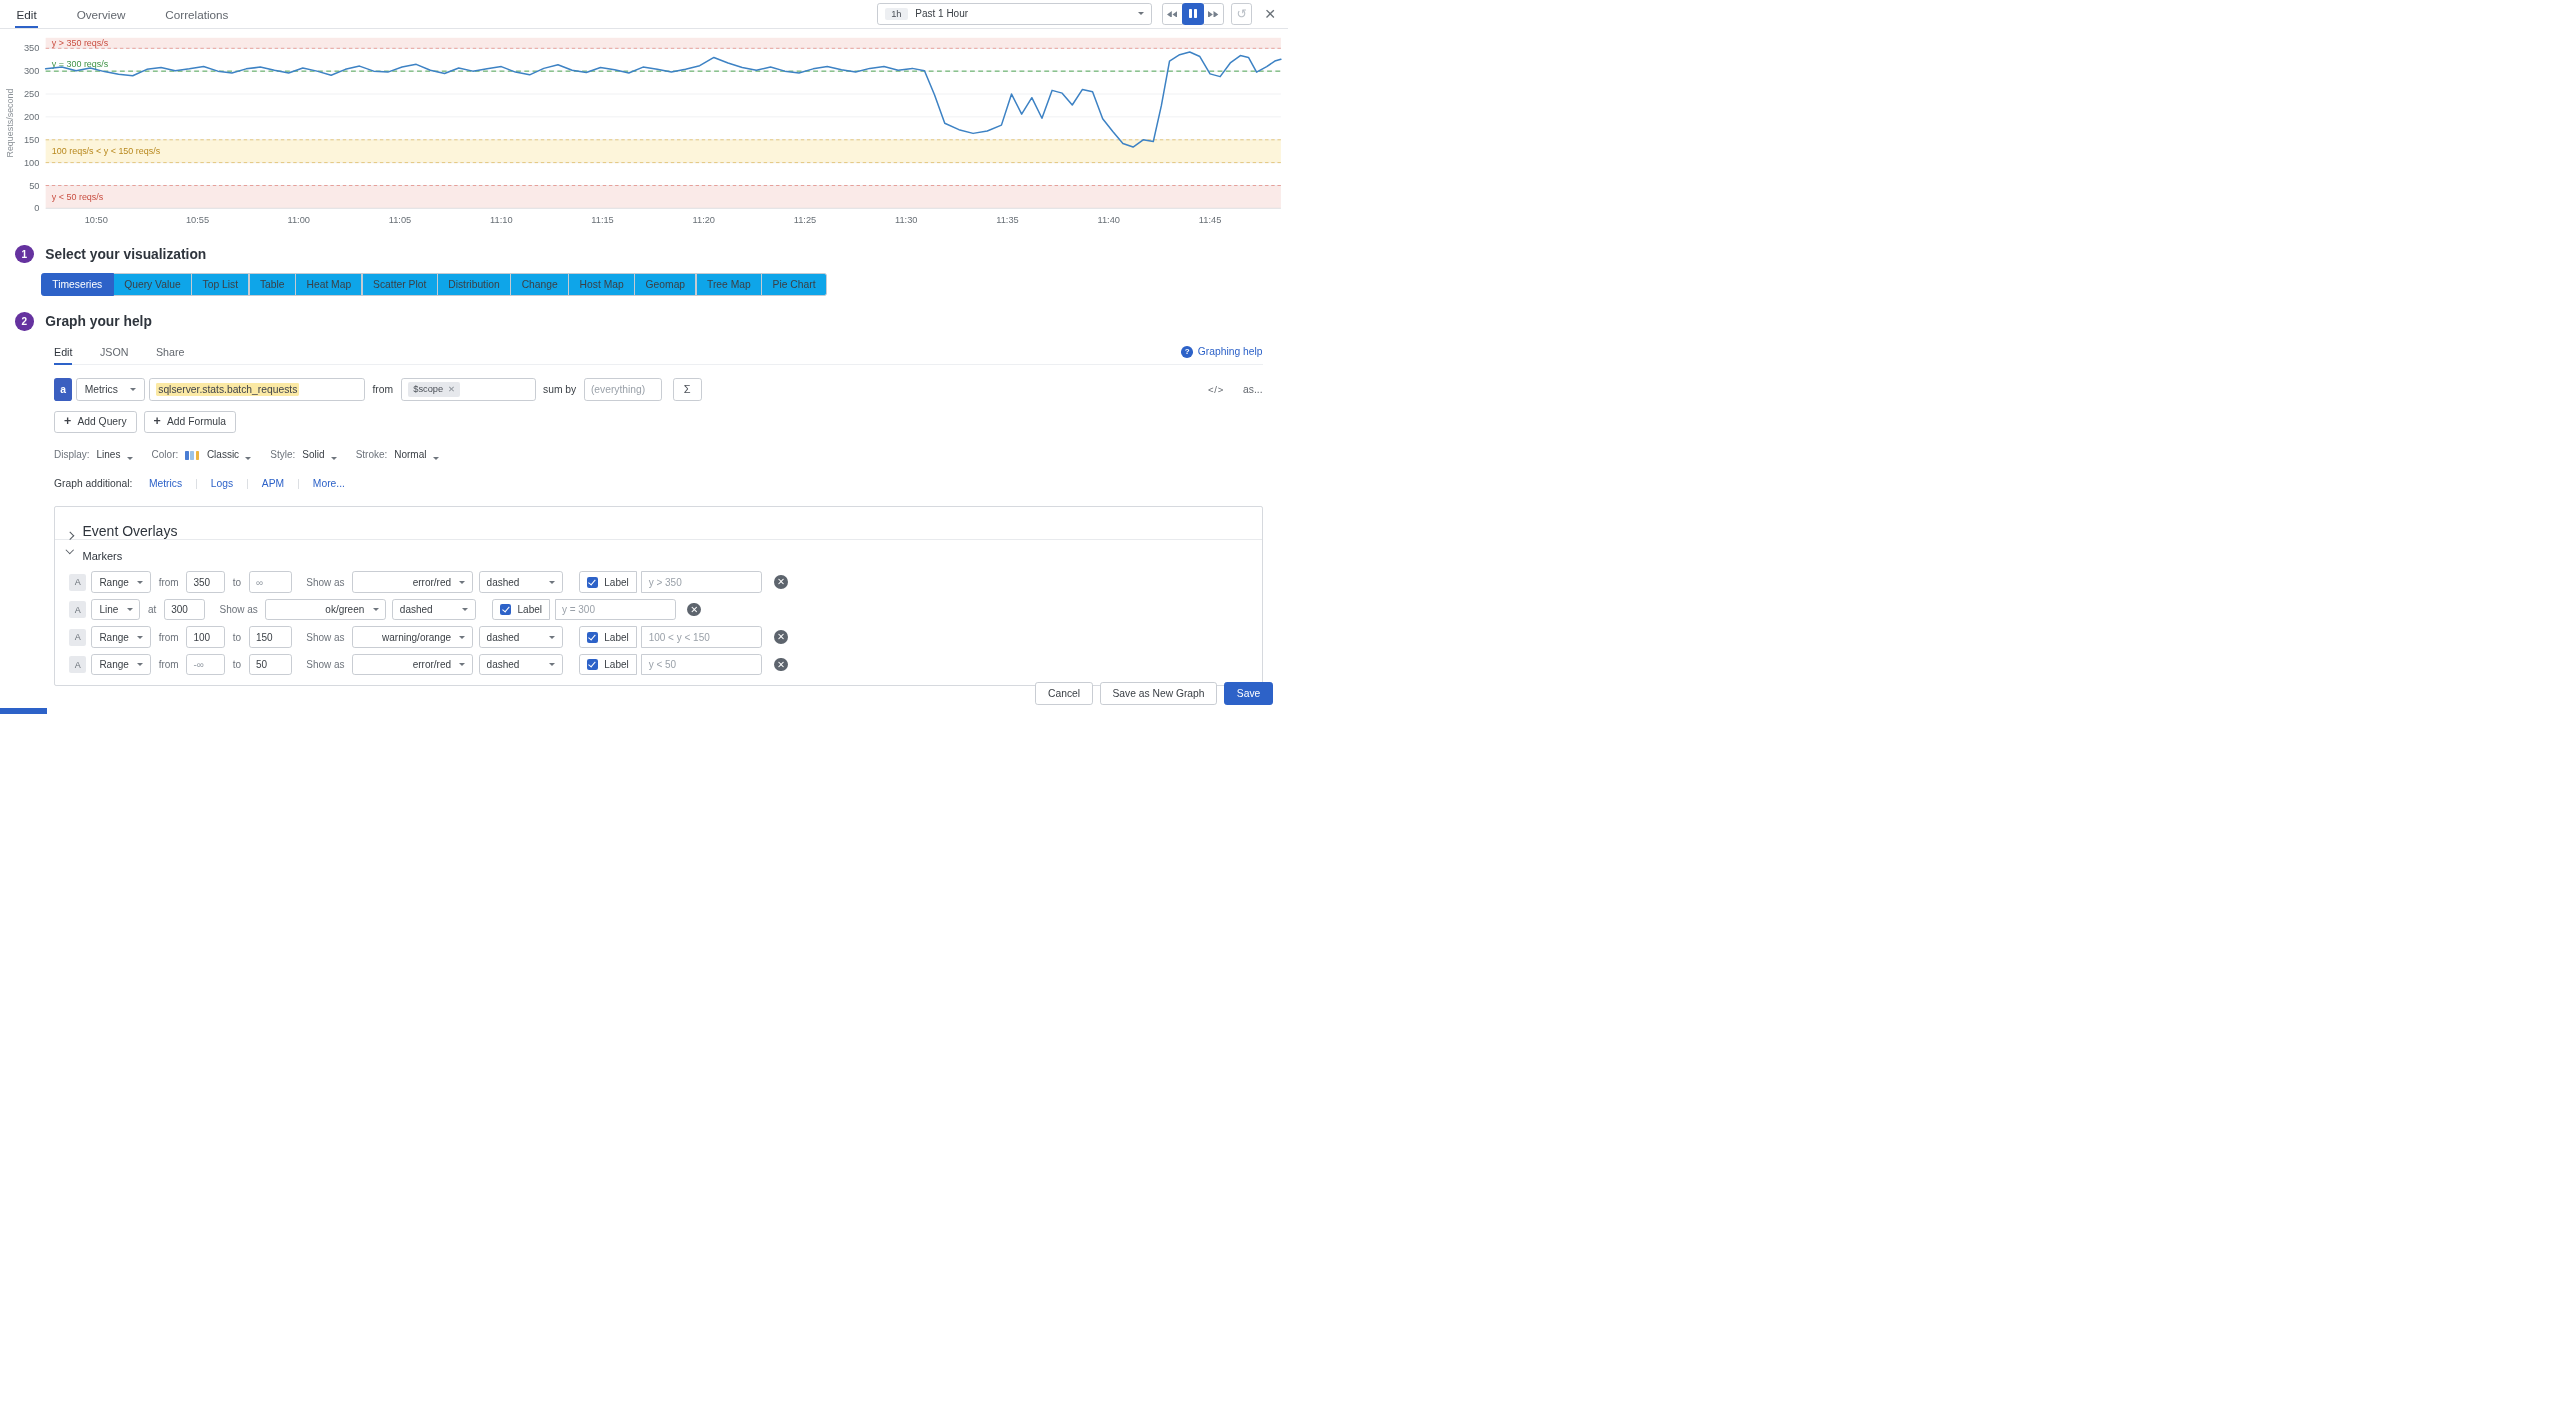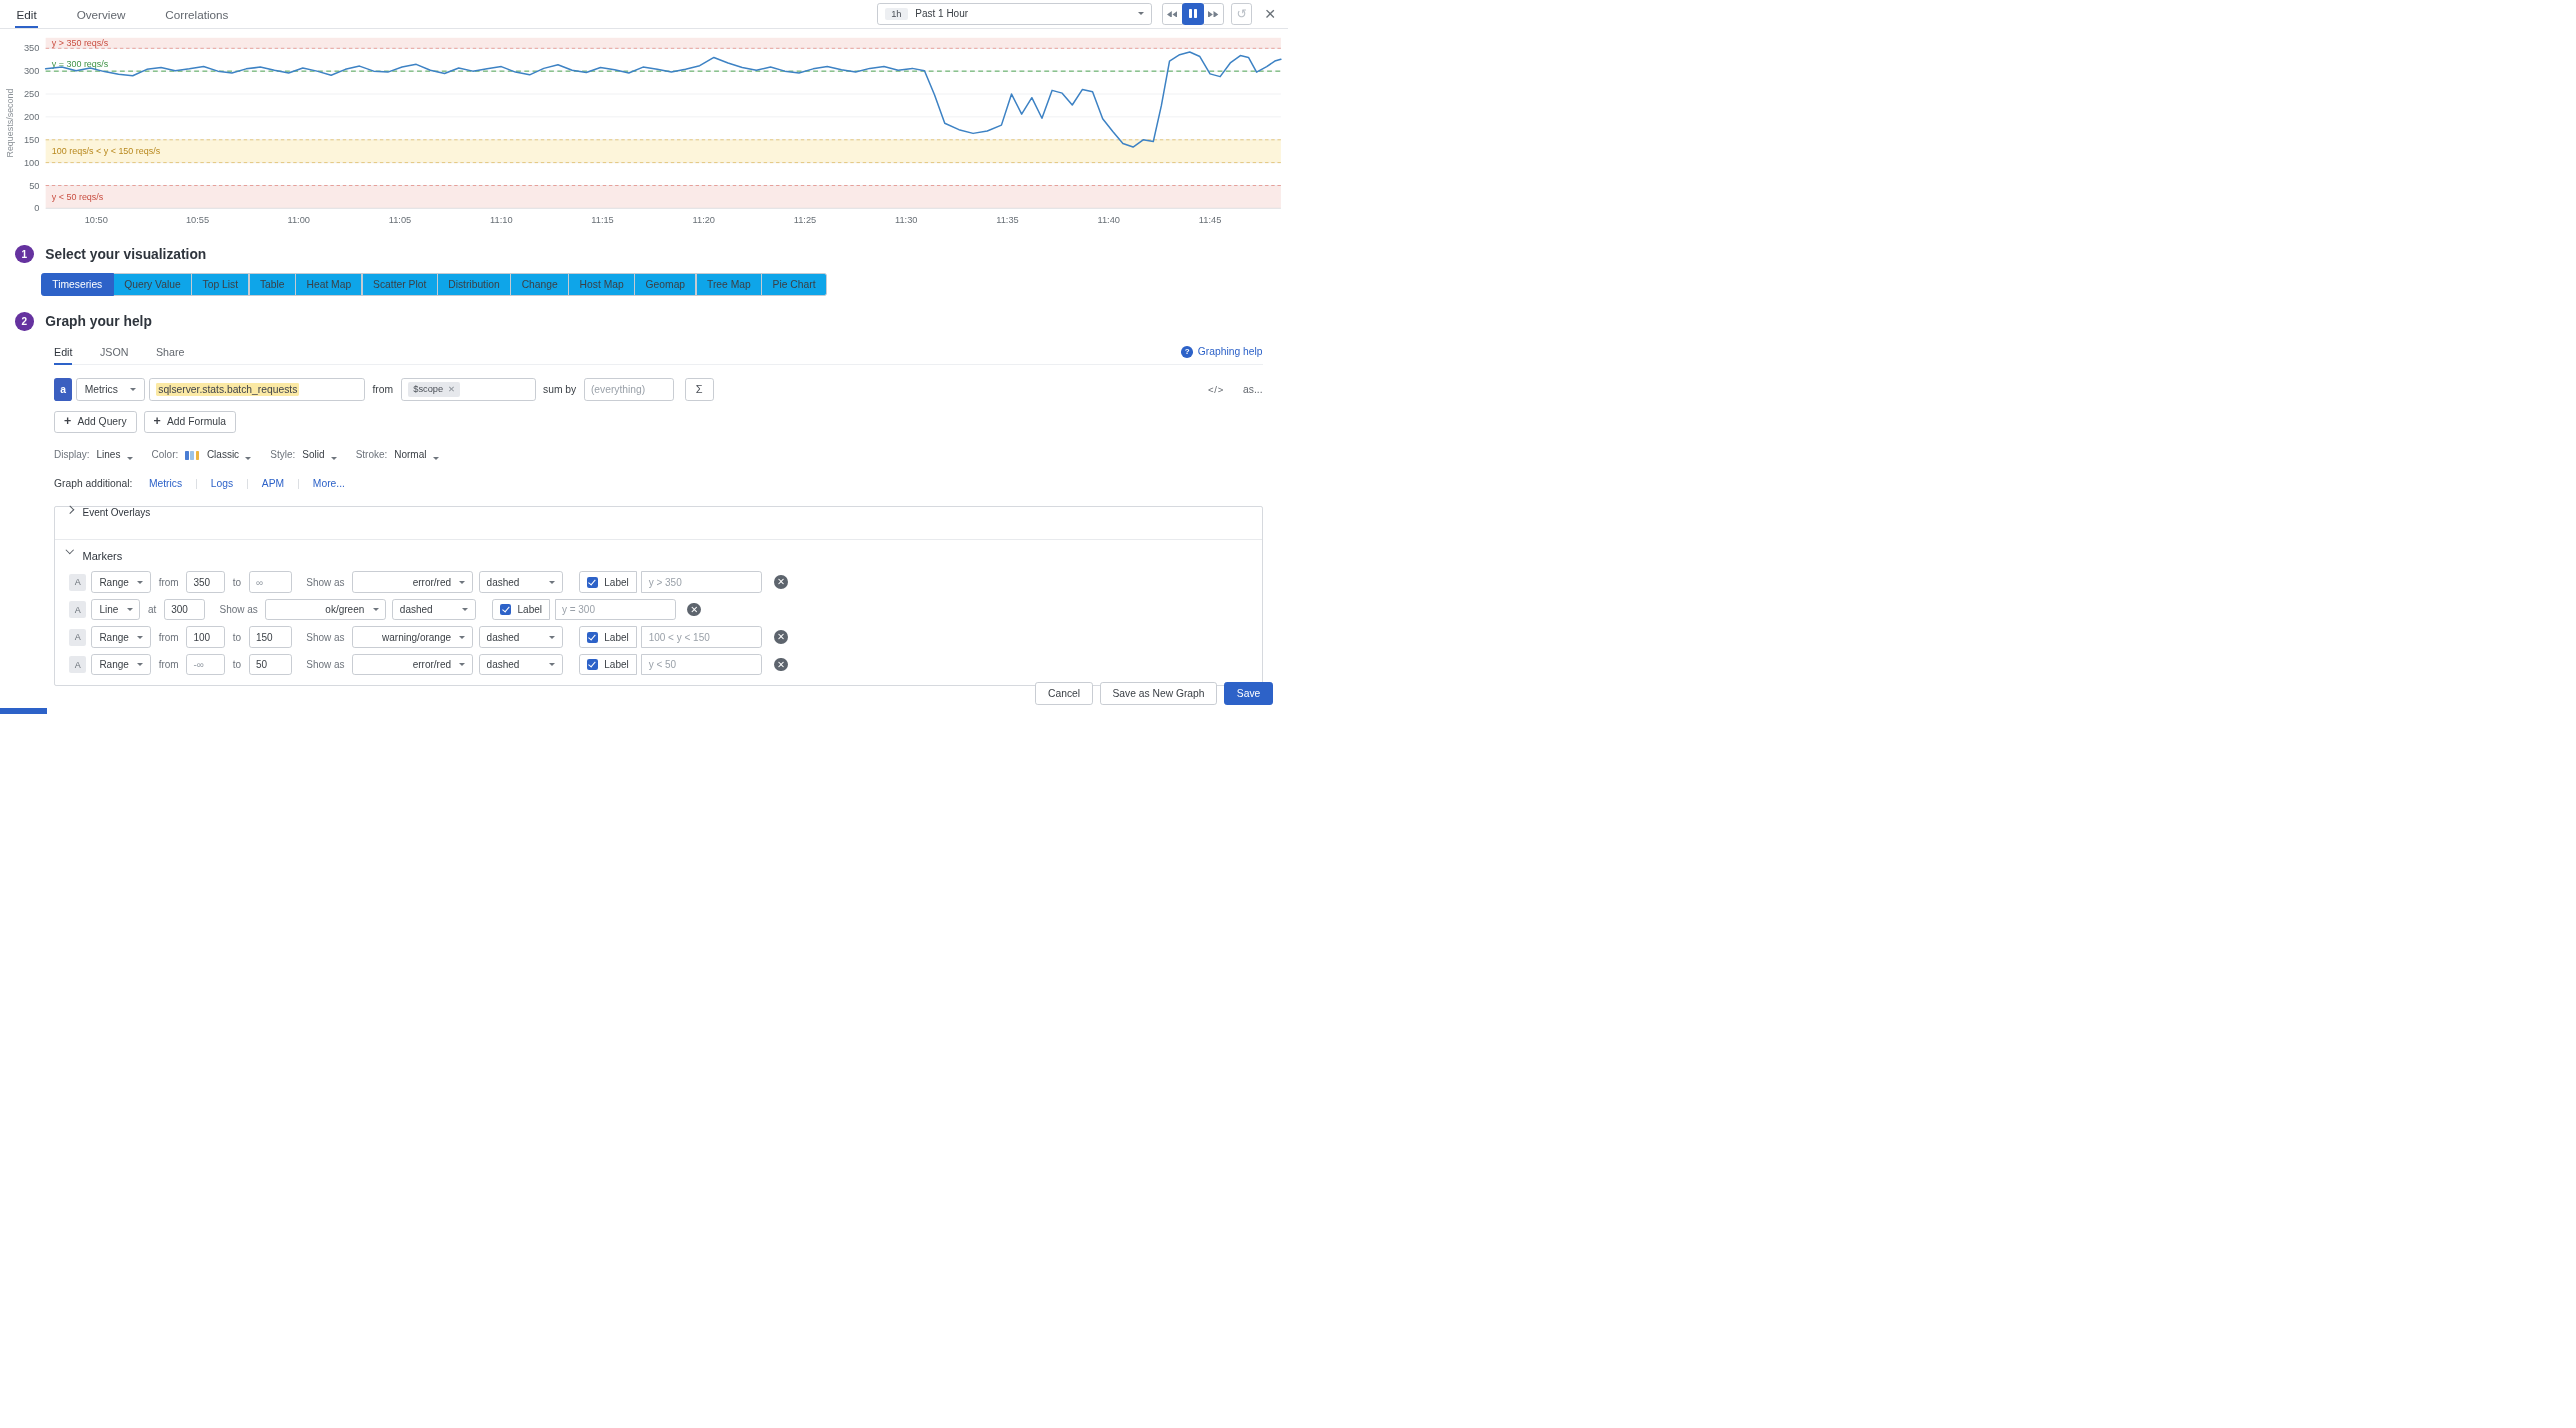--- a/index.html
+++ b/index.html
@@ -58,21 +58,21 @@
   .query-row{display:flex;align-items:center;margin-top:12.4px;gap:4.1px}
   .q-letter{width:18px;height:23.4px;background:#3b5fc0;color:#fff;border-radius:2.8px;font-size:10.3px;font-weight:600;display:flex;align-items:center;justify-content:center;flex:none}
   .q-select{height:23.4px;border:0.7px solid #c9cdd3;border-radius:2.8px;background:#fff;display:flex;align-items:center;gap:12.4px;padding:0 7.6px;font-size:10.3px;cursor:pointer}
   .q-input{height:23.4px;border:0.7px solid #c9cdd3;border-radius:2.8px;background:#fff;display:flex;align-items:center;gap:4.8px;padding:0 6.2px;font-size:10.3px}
   .metric-input{width:216px}
   .metric-text{background:#fbe9a4;padding:1.4px 2.1px;border-radius:1.4px;color:#3f434a;white-space:nowrap}
   .q-label{font-size:10.3px;color:#3b4046;margin:0 3.4px;white-space:nowrap}
   .scope-box{width:135px;}
   .scope-tag{background:#e6e8ec;border-radius:2.1px;padding:2.1px 5.5px;font-size:9.3px;color:#4c5158;display:flex;align-items:center;gap:4.8px}
   .scope-x{color:#8a9097;font-size:8.3px;cursor:pointer;line-height:1}
-  .everything-box{width:90px}
+  .everything-box{width:78px}
   .placeholder{color:#9aa1a9}
   .sigma-btn{width:29px;height:23.4px;border:0.7px solid #c9cdd3;border-radius:2.8px;background:#fff;font-size:11px;color:#4c5158;display:flex;align-items:center;justify-content:center;cursor:pointer;margin-left:6.9px;font-family:inherit}
   .query-right{margin-left:auto;display:flex;align-items:center;gap:19px}
   .code-icon{font-size:9.6px;color:#62676e;letter-spacing:0.7px;cursor:pointer}
   .as-label{font-size:10.3px;color:#62676e;cursor:pointer}
 
   .add-row{display:flex;gap:6.9px;margin-top:9.6px}
   .add-btn{height:22px;border:0.7px solid #c9cdd3;border-radius:2.8px;background:#fff;display:flex;align-items:center;gap:6.2px;padding:0 9px;font-size:10.3px;color:#3b4046;cursor:pointer;font-family:inherit}
   .plus{font-size:12.4px;font-weight:bold;color:#3f434a;line-height:1;margin-top:-1.4px}
 
@@ -82,21 +82,21 @@
   .color-swatch{display:inline-flex;gap:1.4px;margin-right:1.4px}
   .color-swatch i{width:3.8px;height:9.6px;border-radius:0.7px;display:block}
   .sw1{background:#4a7dd3}.sw2{background:#9cc3e6}.sw3{background:#edb53f}
 
   .graph-additional{display:flex;align-items:center;margin-top:18px;font-size:10.3px}
   .ga-label{color:#3b4046;margin-right:16.5px}
   .ga-link{color:#2d62c8;cursor:pointer}
   .ga-sep{color:#d6dade;margin:0 13px}
 
   .overlay-box{border:0.7px solid #d6d9de;border-radius:2.1px;margin-top:16.5px}
-  .overlay-header{height:32px;display:flex;align-items:flex-start;gap:9.6px;padding:0 12.4px;font-size:10px;color:#2f353d;cursor:pointer}
+  .overlay-header{height:32px;display:flex;align-items:flex-end;gap:9.6px;padding:0 12.4px;font-size:14px;color:#2f353d;cursor:pointer}
   .chev{width:5.5px;height:5.5px;border-right:1.2px solid #555b62;border-bottom:1.2px solid #555b62;display:inline-block;flex:none}
   .chev.right{transform:rotate(-45deg)}
   .chev.down{transform:rotate(45deg);margin-top:-2.8px}
   .markers-section{border-top:0.7px solid #e8eaed;padding:10.3px 12.4px 9.6px}
   .markers-header{display:flex;align-items:flex-start;gap:9.6px;font-size:11px;color:#2f353d;cursor:pointer}
   .marker-row{display:flex;align-items:center;gap:5.5px;margin:5.5px 0 0 2.1px;height:22px}
   .marker-row.first{margin-top:9px}
   .chip-a{width:16.5px;height:17px;background:#e7e9ed;border-radius:2.1px;color:#697077;font-size:9px;display:flex;align-items:center;justify-content:center;flex:none}
   .select{height:21.3px;border:0.7px solid #c9cdd3;border-radius:2.8px;background:#fff;display:flex;align-items:center;gap:8.3px;padding:0 6.9px;font-size:10px;color:#3b4046;cursor:pointer;white-space:nowrap}
   .style-select{width:121px;justify-content:flex-end}

